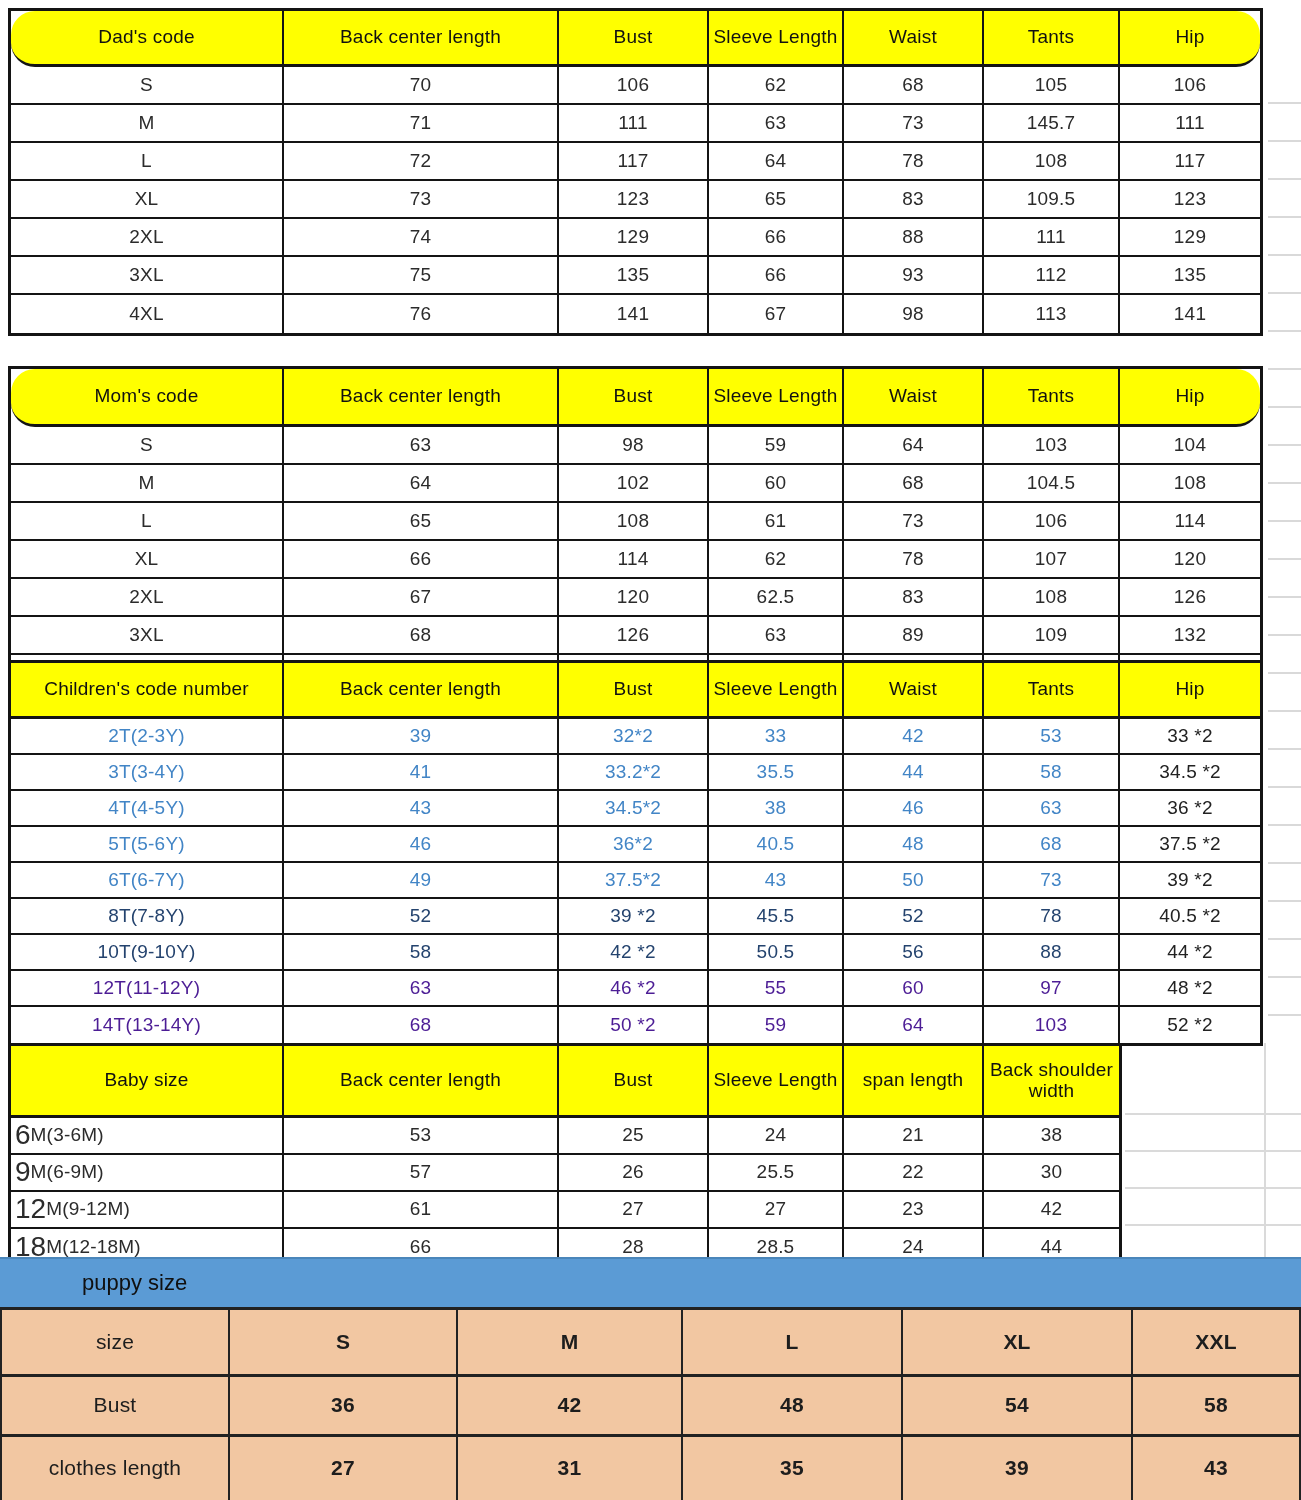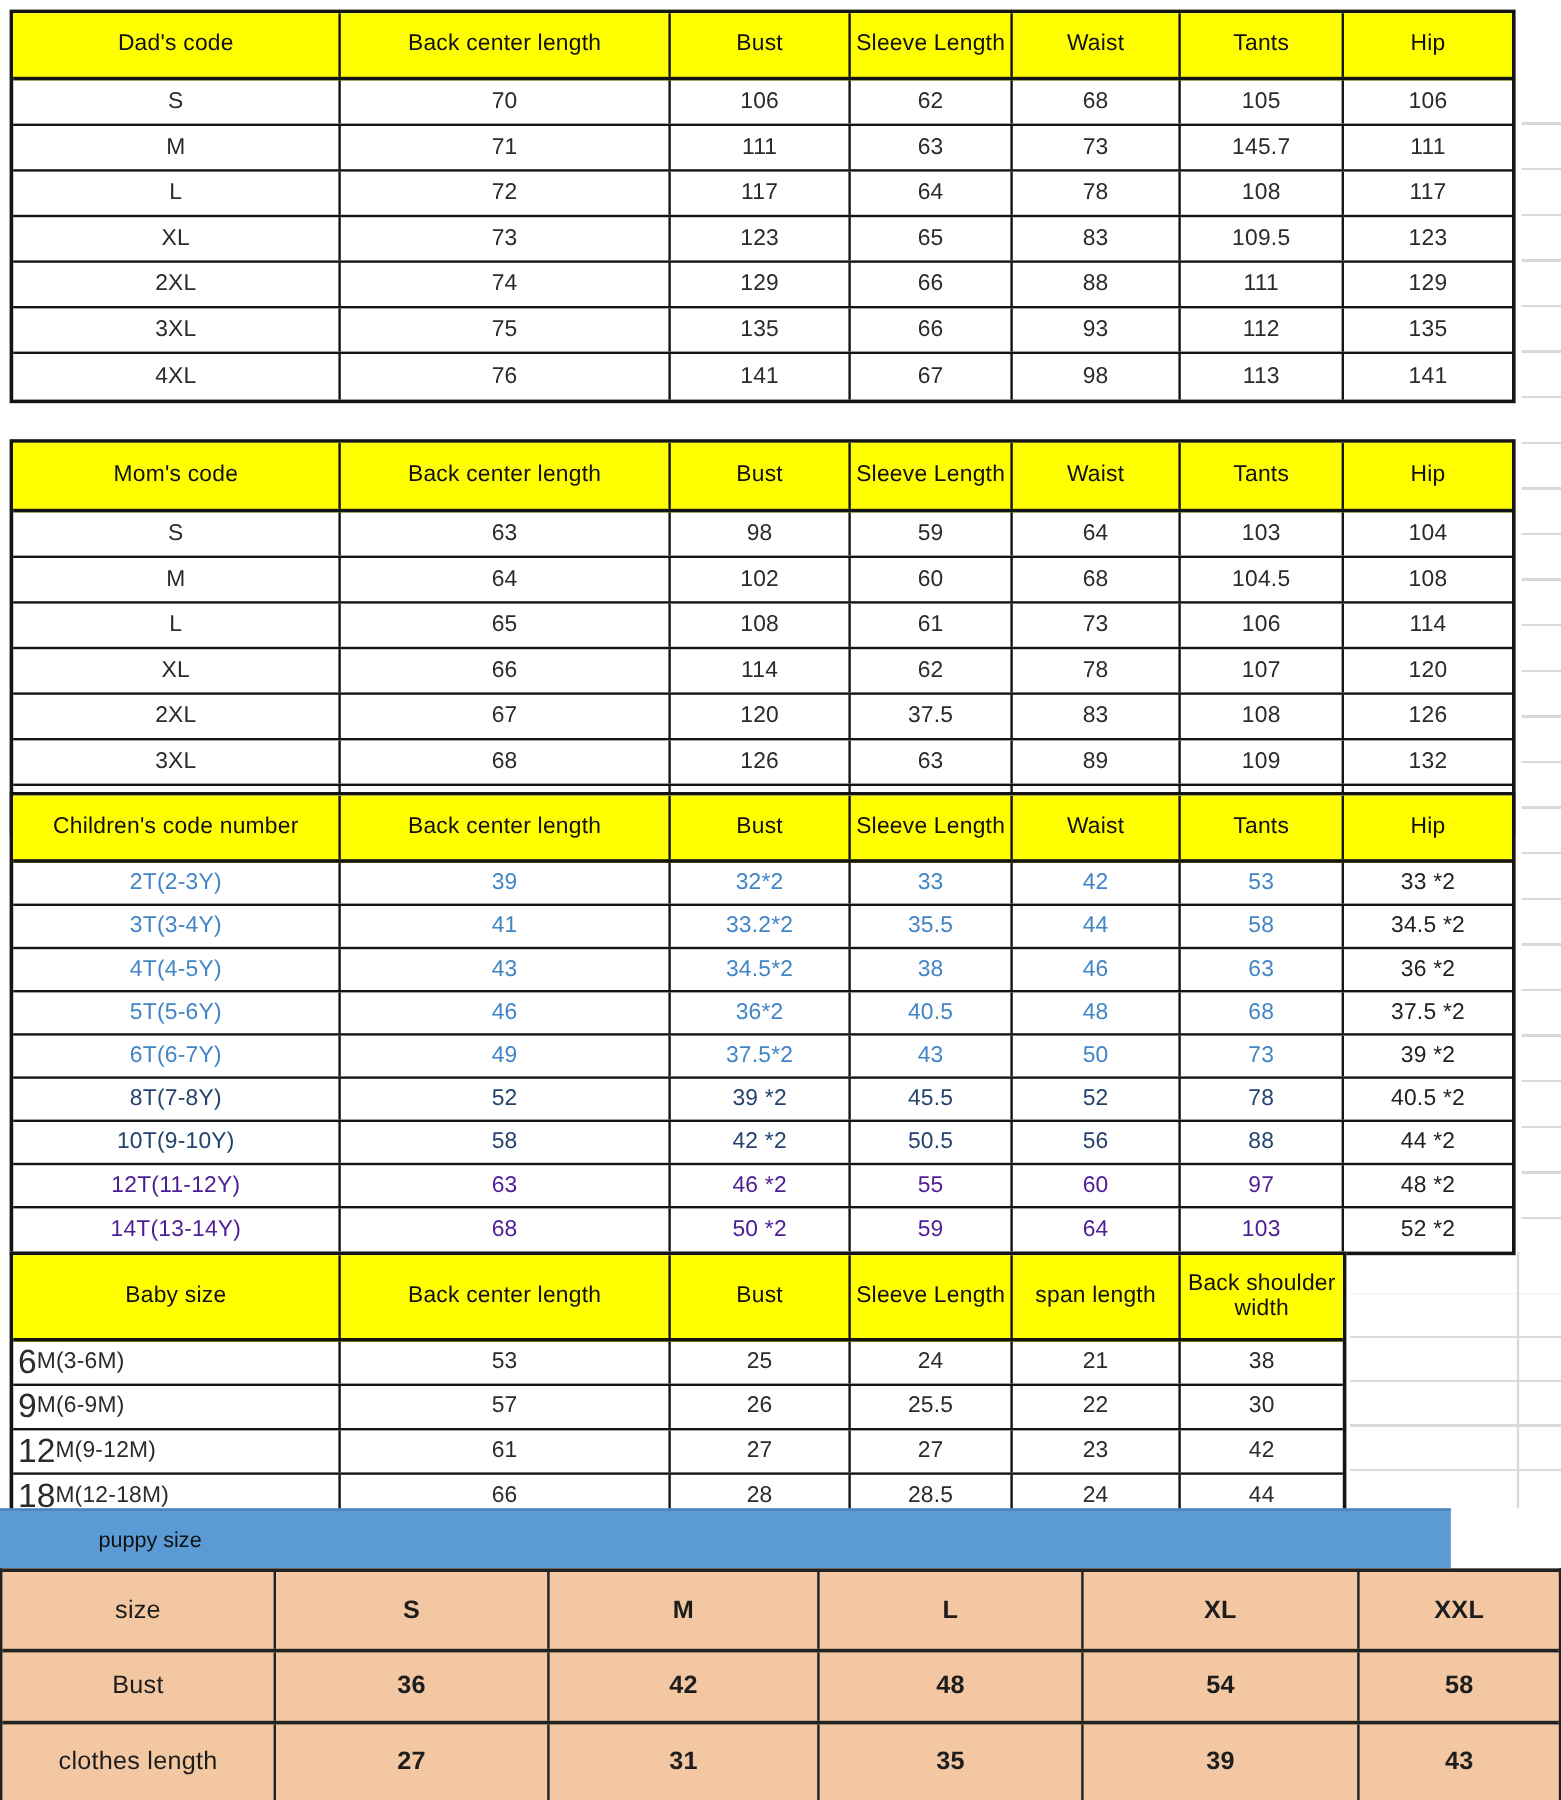--- a/index.html
+++ b/index.html
@@ -9,30 +9,30 @@
   .row{display:grid;box-sizing:border-box;}
   .cols7{grid-template-columns:273px 275px 150px 135px 140px 136px 140px;}
   .cols6{grid-template-columns:273px 275px 150px 135px 140px 135px;}
   .cell{box-sizing:border-box;display:flex;align-items:center;justify-content:center;
         border-right:2px solid #141414;text-align:center;line-height:1.08;
         font-size:19px;letter-spacing:.2px;}
   .row .cell:last-child{border-right:none;}
   .hrow{background:#ffff00;border-bottom:3px solid #141414;font-size:20px;font-weight:500;color:#111;}
   .drow{border-bottom:2px solid #141414;}
   .tbl .rows > .drow:last-child, .tbl > .drow:last-child{border-bottom:none;}
-  .dadmom .hrow{height:56px;} .dadmom .drow{height:38px;}
+  .dadmom .hrow{height:56px;border-radius:24px;} .dadmom .drow{height:38px;}
   .moms .hrow{height:58px;}
   .child .hrow{height:56px;} .child .drow{height:36px;font-size:18px;}
   .baby .hrow{height:72px;} .baby .drow{height:37px;}
   .baby .cell.lab{justify-content:flex-start;padding-left:4px;text-align:left;}
   .baby .big{font-size:28px;font-weight:500;letter-spacing:0;}
   .c-blue{color:#4285c6;} .c-navy{color:#24436e;} .c-red{color:#4c1d95;} .c-dark{color:#222;}
-  .bluebar{position:absolute;left:0;top:1257px;width:1209px;height:50px;background:#5b9bd5;
+  .bluebar{position:absolute;left:0;top:1257px;width:1301px;height:50px;background:#5b9bd5;
            border-top:2px solid #4a86ba;display:flex;align-items:center;box-sizing:border-box;
-           font-size:18px;color:#101010;font-weight:500;}
+           font-size:22px;color:#101010;font-weight:500;}
   .bluebar span{padding-left:82px;}
   .puppy{position:absolute;left:0;top:1307px;width:1301px;height:193px;border-left:2px solid #222;
          border-right:2px solid #222;border-top:3px solid #222;box-sizing:border-box;background:#f2c7a2;}
   .puppy .row{grid-template-columns:228px 228px 225px 220px 230px 166px;}
   .puppy .cell{border-right:2px solid #222;font-size:21px;font-weight:700;color:#1d1d1d;}
   .puppy .prow{border-bottom:3px solid #222;box-sizing:border-box;}
   .puppy .prow:last-child{border-bottom:none;}
   .puppy .p1{height:67px;} .puppy .p2{height:60px;} .puppy .p3{height:63px;}
   .puppy .cell.plab{font-weight:500;}
   .rstrip{position:absolute;left:1268px;top:66px;width:33px;height:980px;
@@ -179,21 +179,21 @@
           <div class="cell">62</div>
           <div class="cell">78</div>
           <div class="cell">107</div>
           <div class="cell">120</div>
         </div>
 
         <div class="row cols7 drow">
           <div class="cell">2XL</div>
           <div class="cell">67</div>
           <div class="cell">120</div>
-          <div class="cell">37.5</div>
+          <div class="cell">62.5</div>
           <div class="cell">83</div>
           <div class="cell">108</div>
           <div class="cell">126</div>
         </div>
 
         <div class="row cols7 drow">
           <div class="cell">3XL</div>
           <div class="cell">68</div>
           <div class="cell">126</div>
           <div class="cell">63</div>

